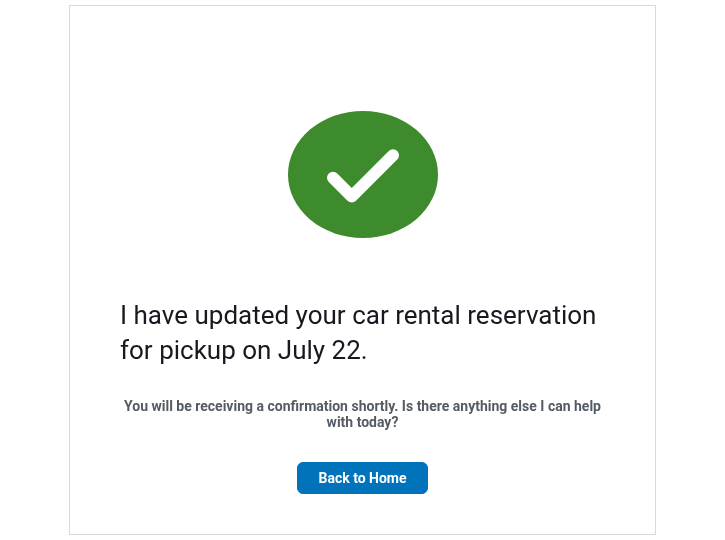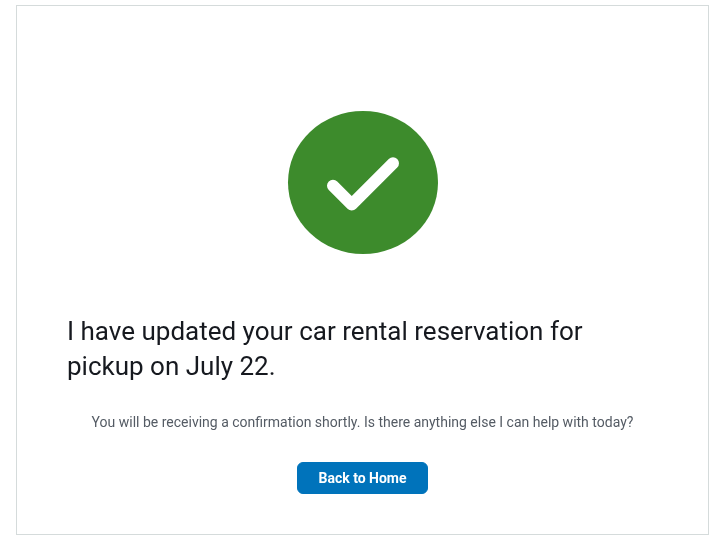--- a/index.html
+++ b/index.html
@@ -10,21 +10,21 @@
     body {
       font-family: -apple-system, BlinkMacSystemFont, "Segoe UI", Roboto, Helvetica, Arial, sans-serif;
       background: #ffffff;
       width: 725px;
       height: 540px;
       display: flex;
       align-items: center;
       justify-content: center;
     }
     .card {
-      width: 693px;
+      width: 587px;
       height: 530px;
       border: 1px solid #d5dbdb;
       background: #ffffff;
       display: flex;
       flex-direction: column;
       align-items: center;
       padding: 60px 50px 40px 50px;
     }
     .icon-wrap {
       width: 150px;
@@ -48,20 +48,21 @@
       text-align: left;
       width: 100%;
       line-height: 1.35;
       margin-bottom: 30px;
     }
     .subtext {
       font-size: 14px;
       color: #545b64;
       text-align: center;
       margin-bottom: 32px;
+      font-weight: bold;
     }
     .home-btn {
       background: #0073bb;
       color: #ffffff;
       border: 1px solid #0073bb;
       padding: 7px 20px;
       font-size: 14px;
       font-weight: 700;
       cursor: pointer;
       font-family: inherit;

